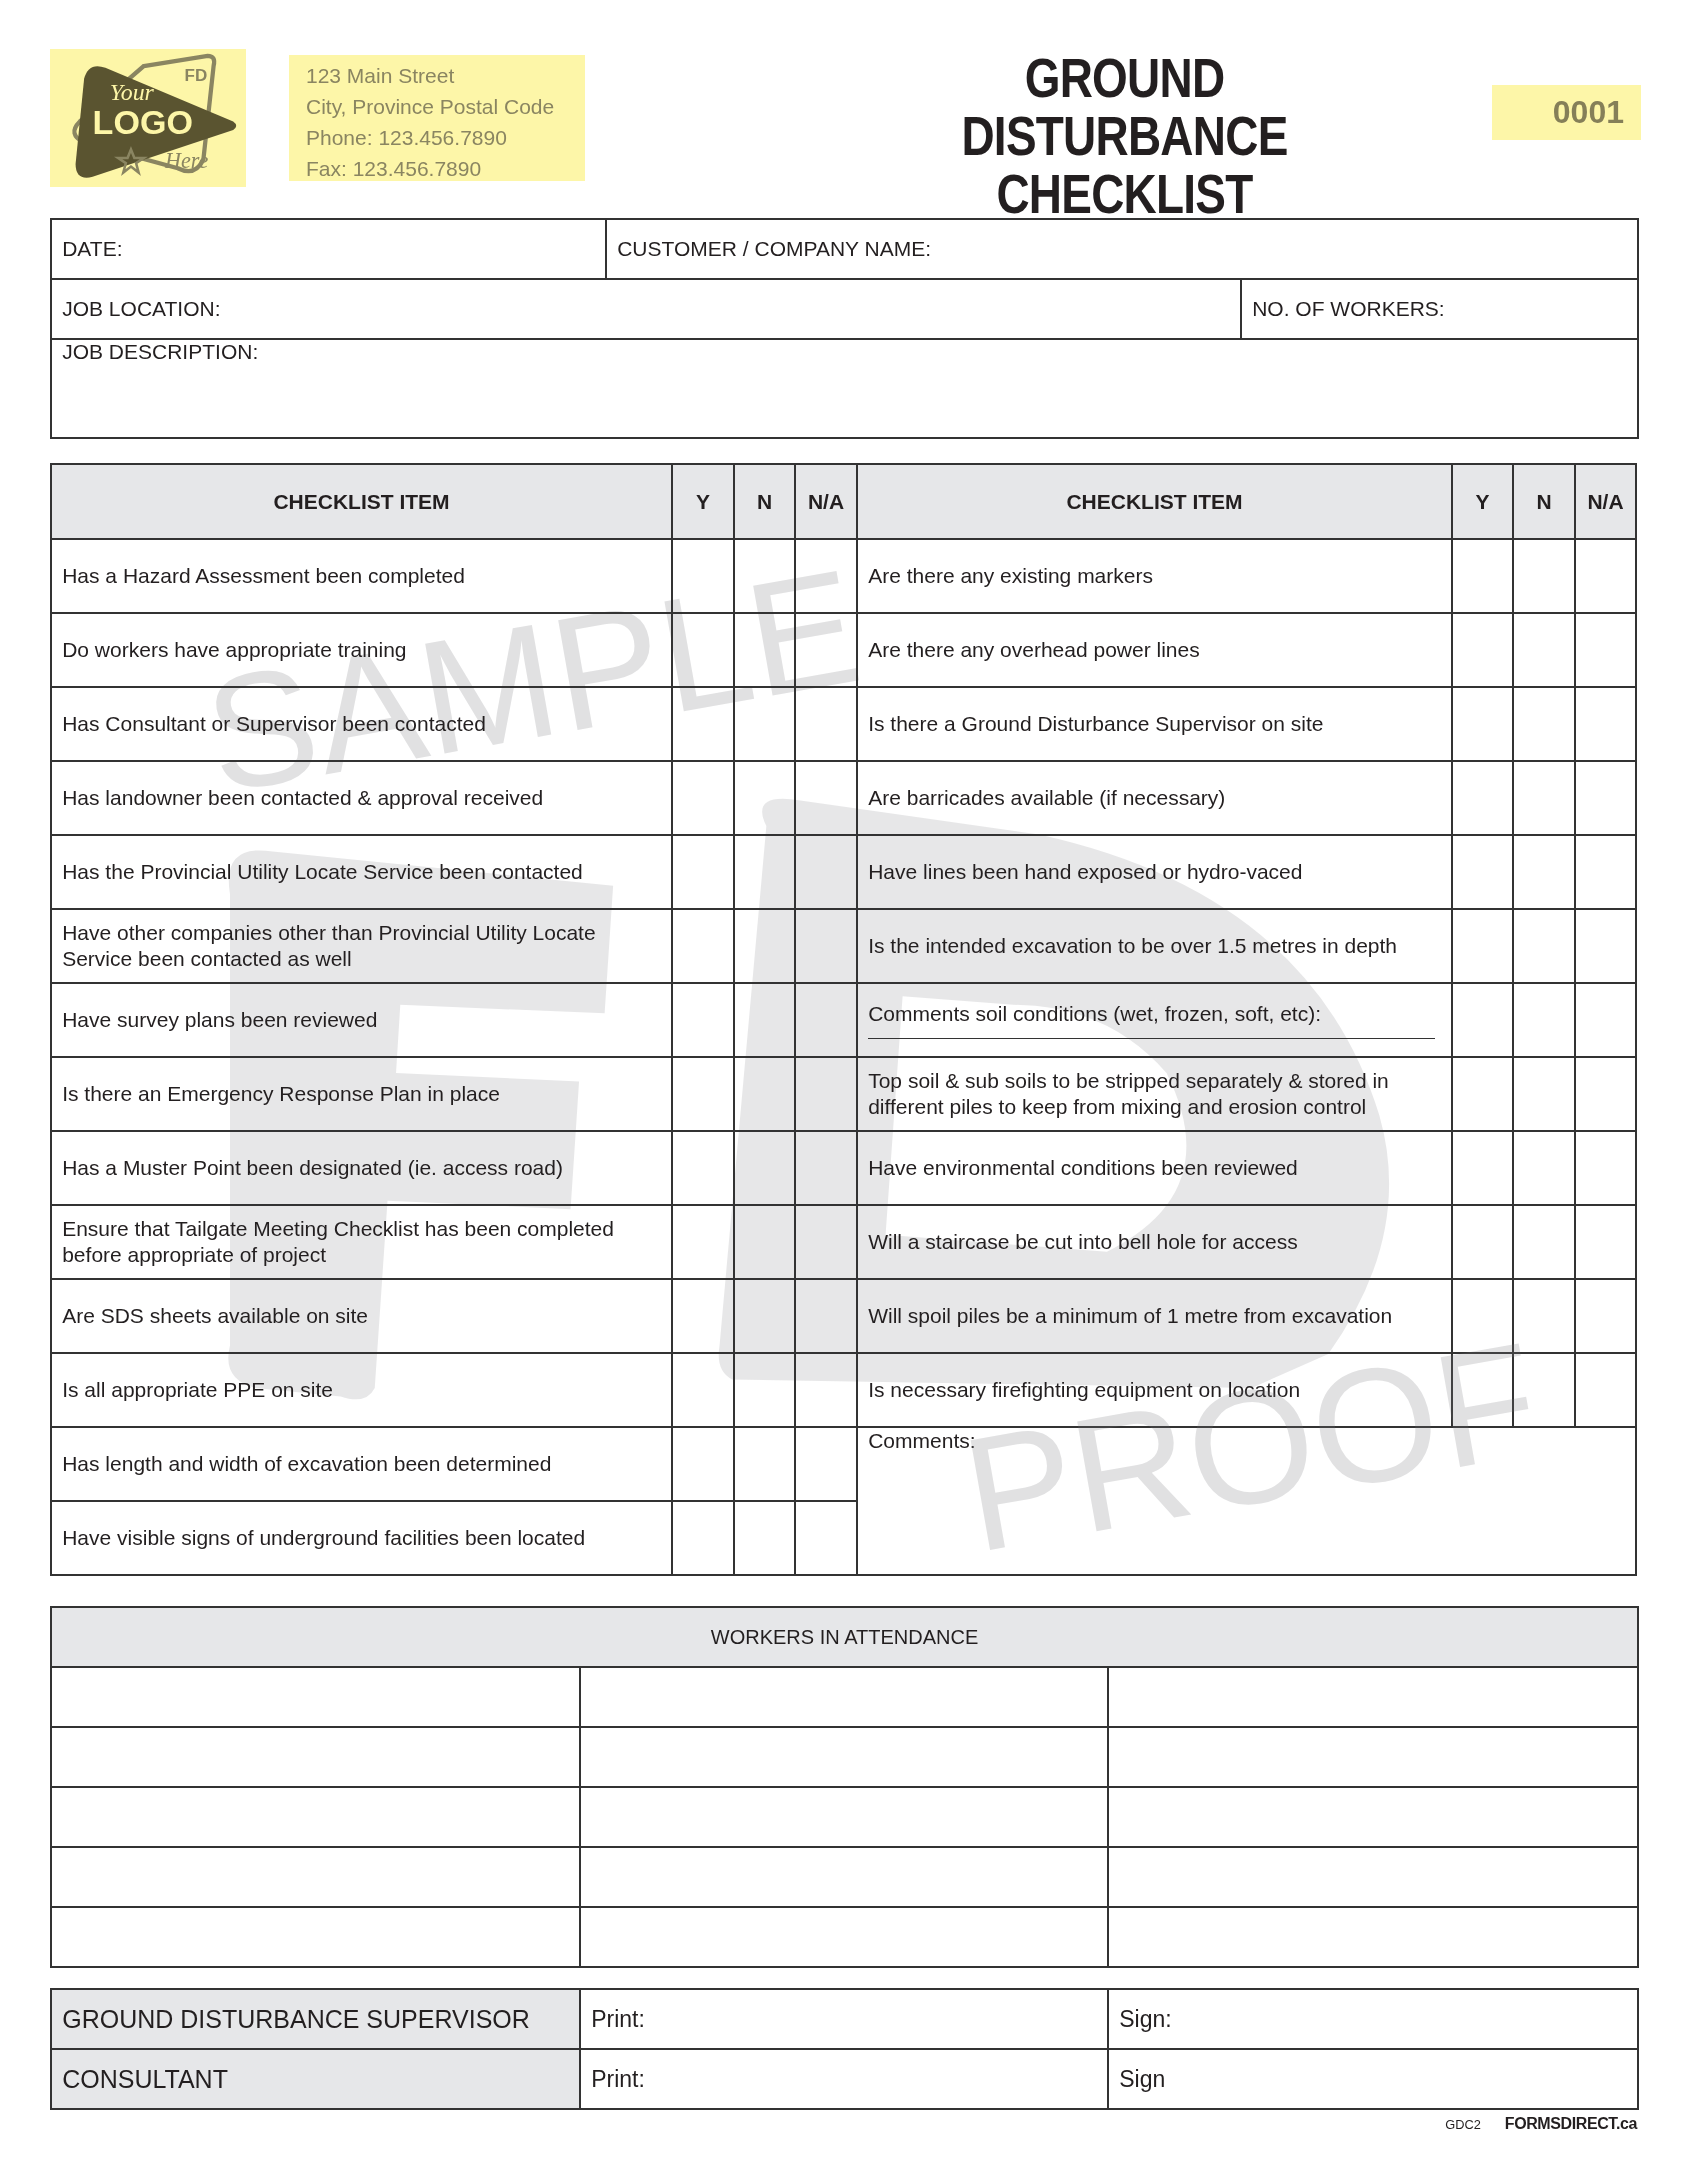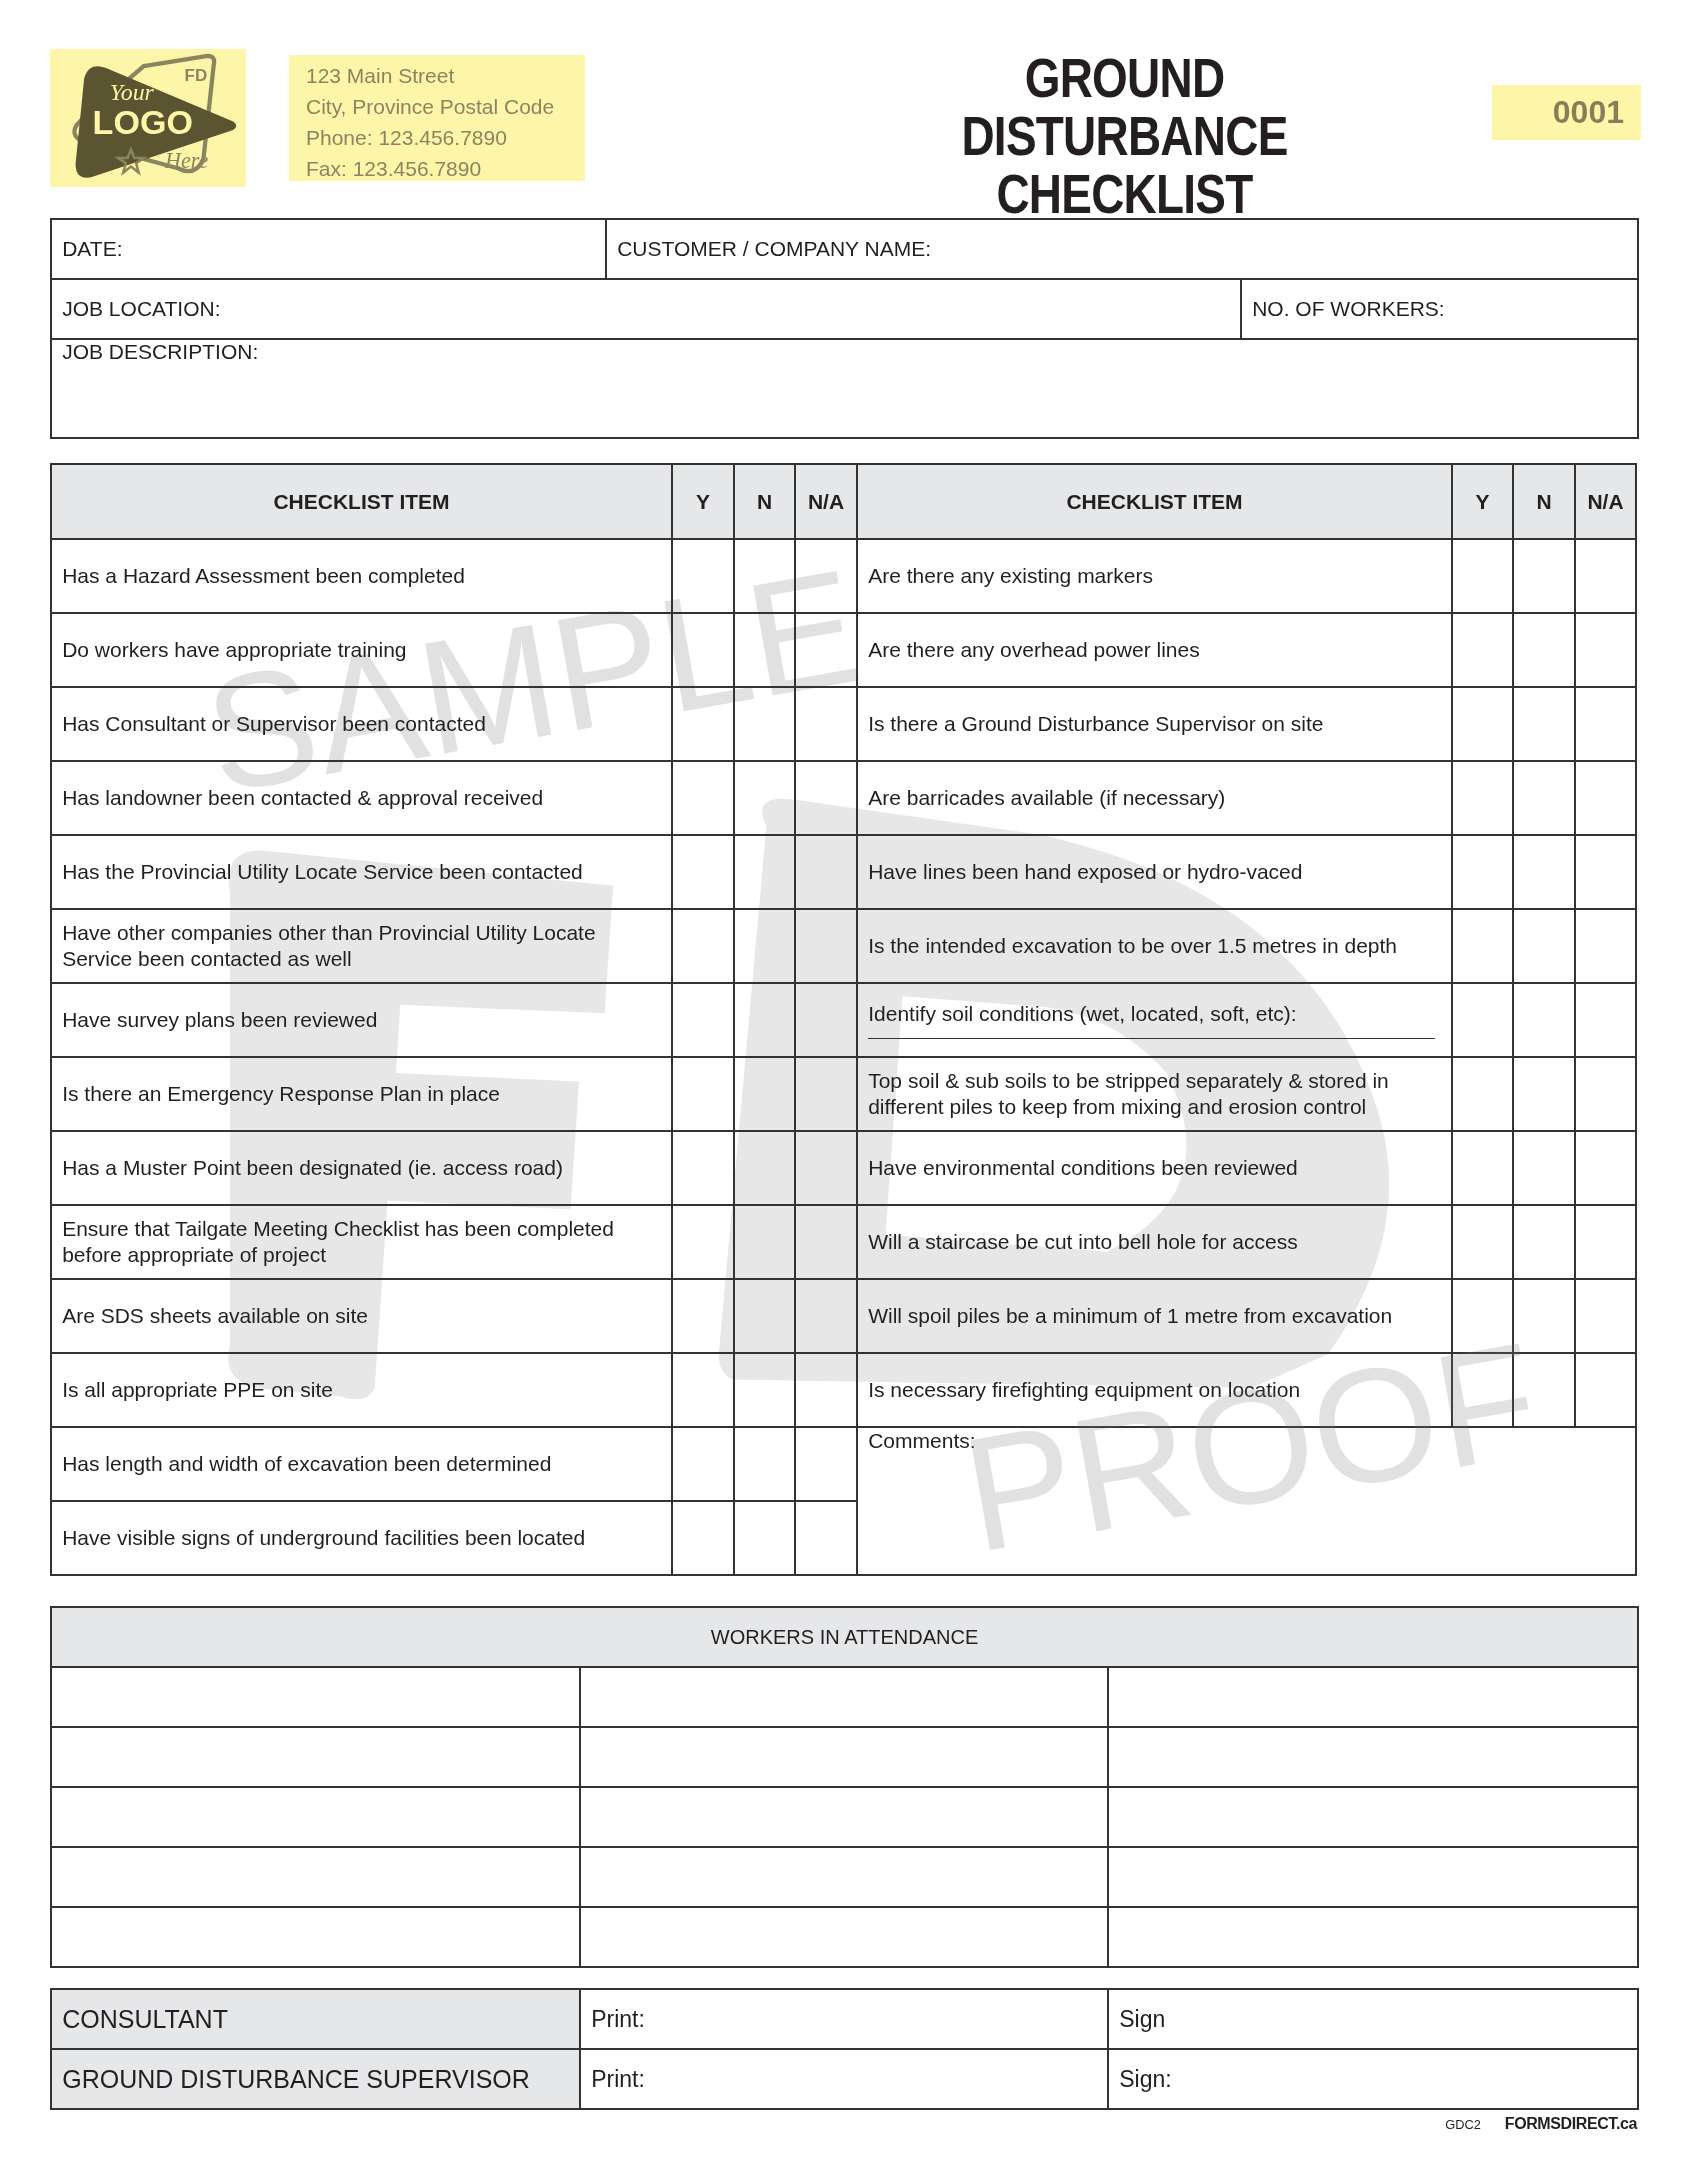--- a/index.html
+++ b/index.html
@@ -167,21 +167,21 @@
         <td>Is the intended excavation to be over 1.5 metres in depth</td>
         <td class="box"></td>
         <td class="box"></td>
         <td class="box"></td>
       </tr>
       <tr>
         <td>Have survey plans been reviewed</td>
         <td class="box"></td>
         <td class="box"></td>
         <td class="box"></td>
-        <td><span>Identify soil conditions (wet, located, soft, etc):</span><span class="soil-line"></span></td>
+        <td><span>Comments soil conditions (wet, frozen, soft, etc):</span><span class="soil-line"></span></td>
         <td class="box"></td>
         <td class="box"></td>
         <td class="box"></td>
       </tr>
       <tr>
         <td>Is there an Emergency Response Plan in place</td>
         <td class="box"></td>
         <td class="box"></td>
         <td class="box"></td>
         <td>Top soil &amp; sub soils to be stripped separately &amp; stored in different piles to keep from mixing and erosion control</td>
@@ -286,28 +286,28 @@
 </table>
 
 <table class="signs">
   <colgroup>
       <col style="width:529px">
       <col style="width:528px">
       <col style="width:530px">
     </colgroup>
   <tbody>
       <tr>
+    <td class="role">GROUND DISTURBANCE SUPERVISOR</td>
+    <td><span>Print:</span></td>
+    <td><span>Sign:</span></td>
+  </tr>
+  <tr>
     <td class="role">CONSULTANT</td>
     <td><span>Print:</span></td>
     <td><span>Sign</span></td>
-  </tr>
-  <tr>
-    <td class="role">GROUND DISTURBANCE SUPERVISOR</td>
-    <td><span>Print:</span></td>
-    <td><span>Sign:</span></td>
   </tr>
 </tbody>
   </table>
 
 <div class="wm wm-proof">PROOF</div>
 
 <div class="abs footer">
   <span>GDC2</span>
   <span class="brand">FORMSDIRECT.ca</span>
 </div>

